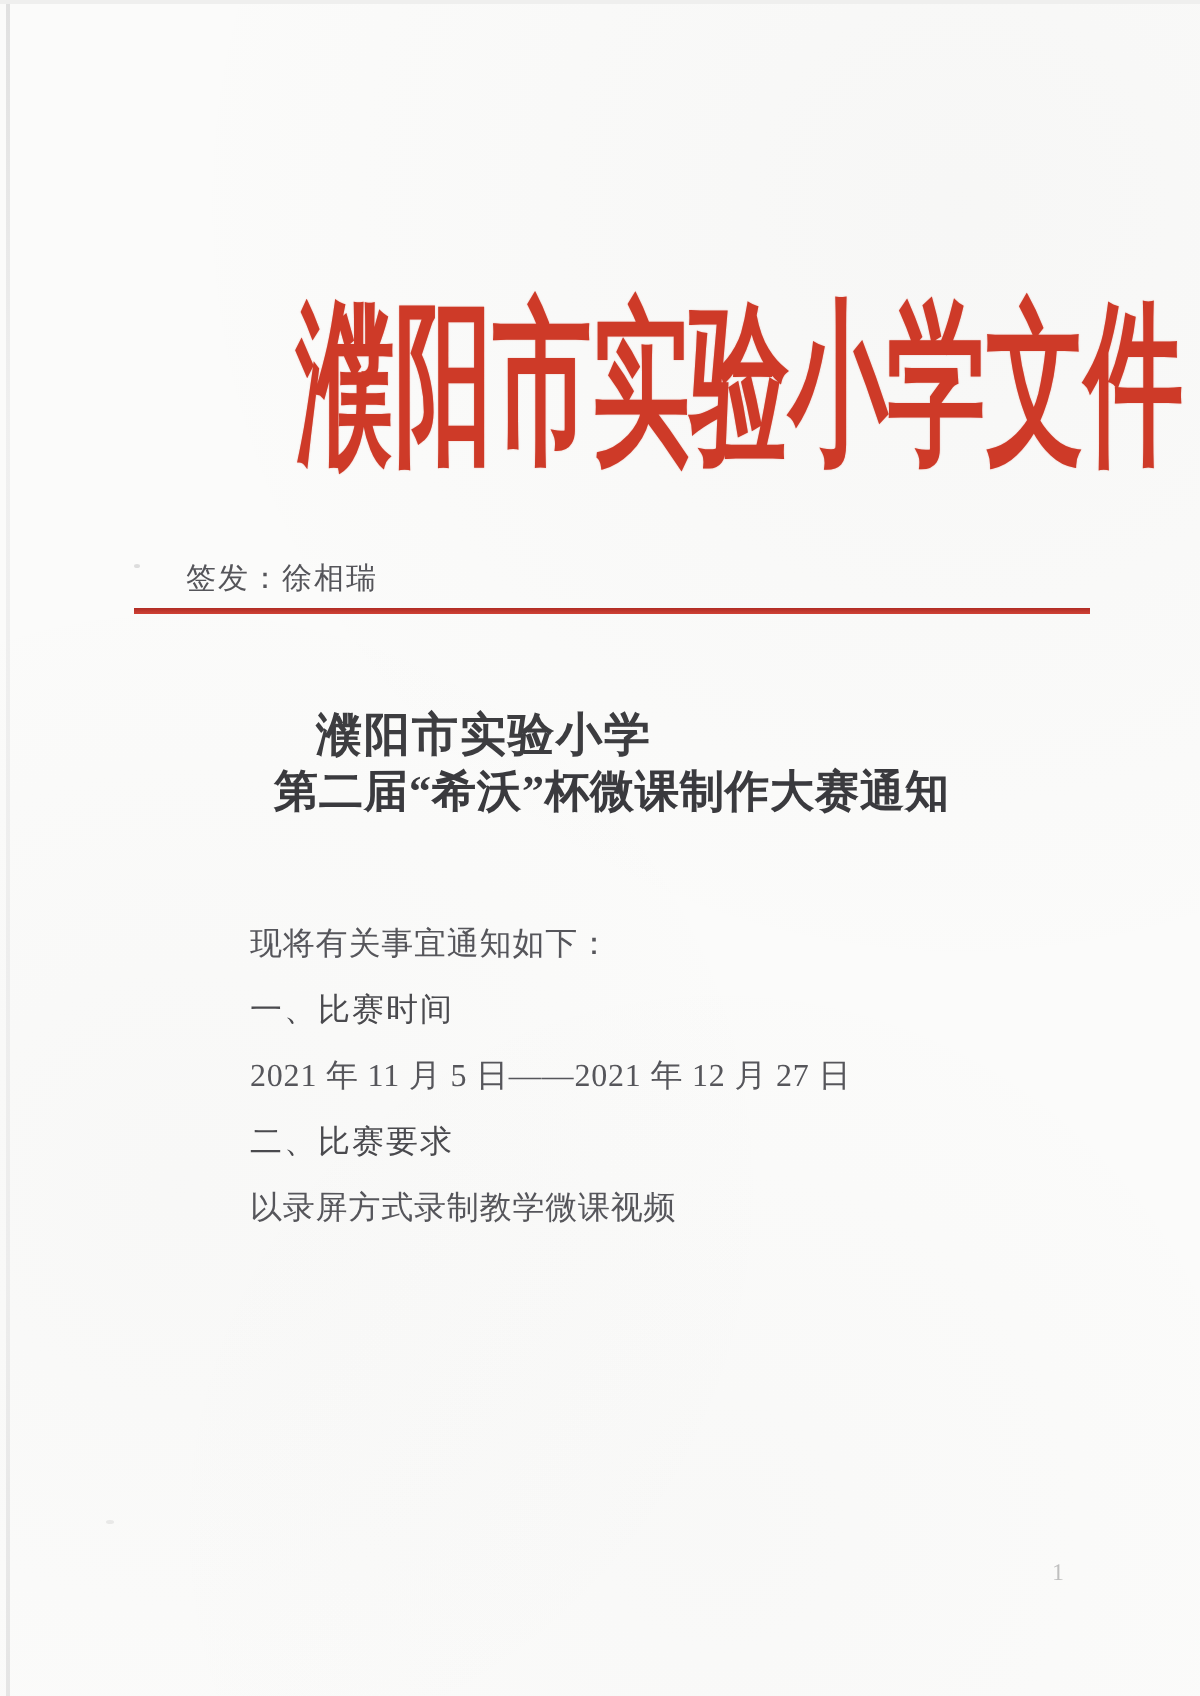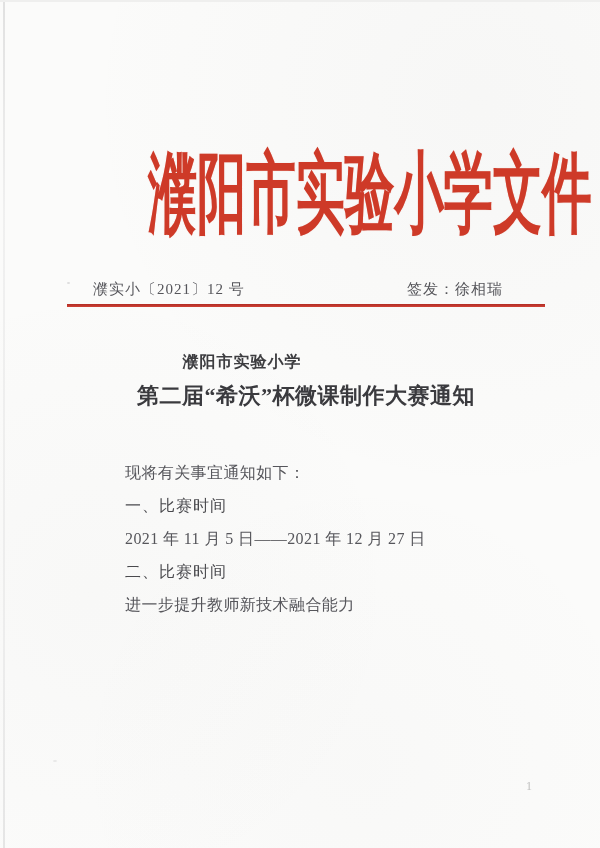--- a/index.html
+++ b/index.html
@@ -88,21 +88,21 @@
     background: linear-gradient(to bottom, #b02c24, #d04236);
   }
 
   
   .title1 {
     position: absolute;
     top: 352px;
     left: 0;
     width: 484px;
     text-align: center;
-    font-size: 16px;
+    font-size: 23px;
     font-weight: bold;
     letter-spacing: 1px;
     color: #3d3d40;
   }
   .title2 {
     position: absolute;
     top: 381px;
     left: 6px;
     width: 600px;
     text-align: center;
@@ -150,32 +150,31 @@
 <div class="page">
 
   <div class="scan-edge"></div>
   <div class="scan-top"></div>
   <div class="speck s1"></div>
   <div class="speck s2"></div>
 
   <h1 class="red-header">濮阳市实验小学文件</h1>
 
   <div class="docnum-row">
-    <span>濮实小〔2021〕12 号</span>
     <span>签发：徐相瑞</span>
   </div>
 
   <div class="red-rule"></div>
 
   <div class="title1">濮阳市实验小学</div>
   <div class="title2">第二届“希沃”杯微课制作大赛通知</div>
 
   <div class="body-text">
     <p class="indent">现将有关事宜通知如下：</p>
     <p class="heading">一、比赛时间</p>
     <p class="indent">2021 年 11 月 5 日——2021 年 12 月 27 日</p>
-    <p class="heading">二、比赛时间</p>
-    <p class="indent">进一步提升教师新技术融合能力</p>
+    <p class="heading">二、比赛要求</p>
+    <p class="indent">以录屏方式录制教学微课视频</p>
   </div>
 
   <div class="pageno">1</div>
 
 </div>
 
 </body></html>

